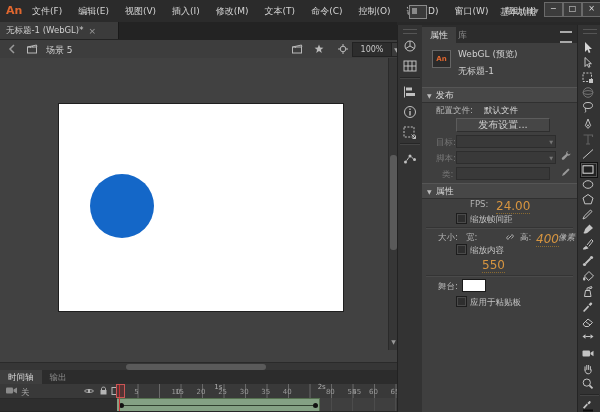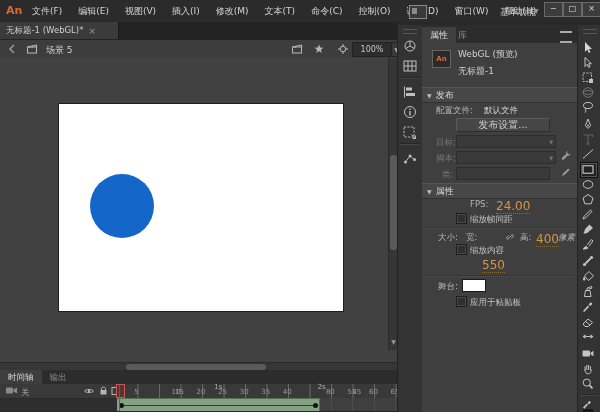--- a/index.html
+++ b/index.html
@@ -348,21 +348,21 @@
   <div class="abs divline" style="top:202px;"></div>
   <span class="abs lbl" style="left:16px;top:207px;">大小:</span>
   <span class="abs lbl" style="left:44px;top:207px;">宽:</span>
   <span class="abs hot" style="left:60px;top:207px;margin-top:26px;">550</span>
   <span class="abs" style="left:82px;top:206px;">
     <svg width="12" height="12">
         <path d="M5 7.5 C3.5 9 1.8 7.3 3.3 5.8 L4.6 4.5 M7 4.5 C8.5 3 10.2 4.7 8.7 6.2 L7.4 7.5 M4.8 7.2 L7.2 4.8" fill="none" stroke="#b5b5b5"></path>
       </svg>
     </span>
   <span class="abs lbl" style="left:98px;top:207px;">高:</span>
-  <span class="abs hot" style="left:114px;top:207px;">400</span>
+  <span class="abs hot" style="left:114px;top:207px;font-style:italic;">400</span>
   <span class="abs lbl" style="left:136px;top:207px;font-style:italic;">像素</span>
   <div class="abs cb" style="left:34px;top:219px;"></div>
   <span class="abs lbl" style="left:48px;top:220px;color:#c6c6c6;">缩放内容</span>
   <div class="abs divline" style="top:250px;"></div>
   <span class="abs lbl" style="left:16px;top:256px;">舞台:</span>
   <div class="abs" style="left:40px;top:254px;">
       <div id="stage-swatch"></div>
     </div>
   <div class="abs cb" style="left:34px;top:271px;"></div>
   <span class="abs lbl" style="left:48px;top:272px;color:#c6c6c6;">应用于粘贴板</span>

